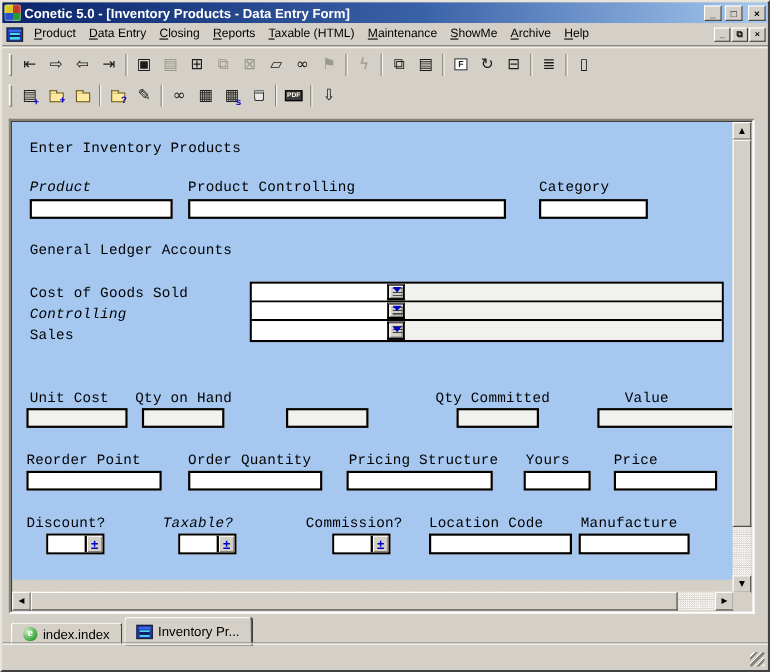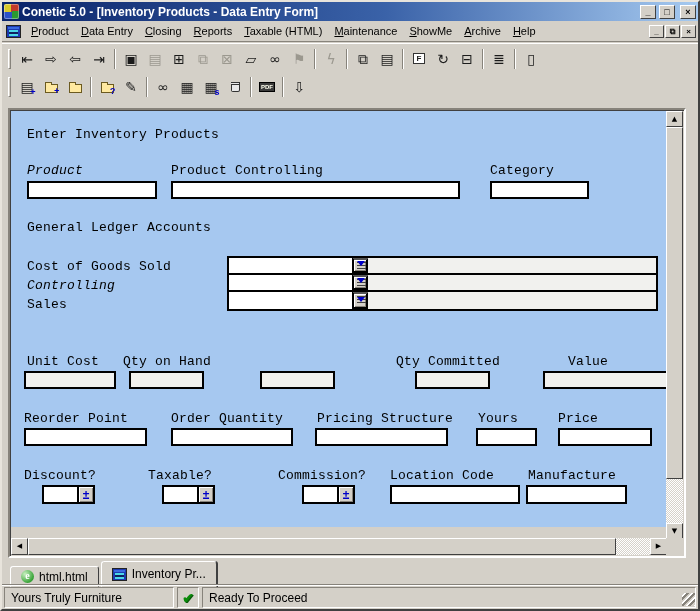--- a/index.html
+++ b/index.html
@@ -320,21 +320,21 @@
         <div class="lb" style="left:306px;top:300px;">Pricing Structure</div>
         <div class="lb" style="left:467px;top:300px;">Yours</div>
         <div class="lb" style="left:547px;top:300px;">Price</div>
         <div class="fd" style="left:13px;top:317px;width:123px;"></div>
         <div class="fd" style="left:160px;top:317px;width:122px;"></div>
         <div class="fd" style="left:304px;top:317px;width:133px;"></div>
         <div class="fd" style="left:465px;top:317px;width:61px;"></div>
         <div class="fd" style="left:547px;top:317px;width:94px;"></div>
 
         <div class="lb" style="left:13px;top:357px;">Discount?</div>
-        <div class="lb" style="left:137px;top:357px;">Taxable?</div>
+        <div class="lb" style="left:137px;top:357px;font-style:italic;">Taxable?</div>
         <div class="lb" style="left:267px;top:357px;">Commission?</div>
         <div class="lb" style="left:379px;top:357px;">Location Code</div>
         <div class="lb" style="left:517px;top:357px;">Manufacture</div>
 
         <div class="spinw" style="left:31px;top:374px;">
           <div class="spinfld"></div>
           <button class="spinbtn">±</button>
         </div>
         <div class="spinw" style="left:151px;top:374px;">
           <div class="spinfld"></div>
@@ -358,36 +358,25 @@
         <button class="sbtn hbtn" style="left:0;top:0;"><span>◀</span></button>
         <div class="thumbh"></div>
         <button class="sbtn hbtn" style="right:0;top:0;"><span>▶</span></button>
       </div>
       <div class="corner"></div>
     </div>
 
     <div class="tabsrow">
       <div class="tab">
         <span class="ieicon">e</span>
-        <span>html.html</span>
+        <span>index.index</span>
       </div>
       <div class="tab active">
         <span class="winicon"></span>
         <span>Inventory Pr...</span>
       </div>
     </div>
 
     <div class="sdiv"></div>
-    <div class="status">
-      <div class="sp sp1">
-        <span>Yours Truly Furniture</span>
-      </div>
-      <div class="sp sp2">
-        <span class="check">✔</span>
-      </div>
-      <div class="sp sp3">
-        <span>Ready To Proceed</span>
-      </div>
-    </div>
     <div class="grip2"></div>
   </div>
 
 </div>
 
 </body></html>

